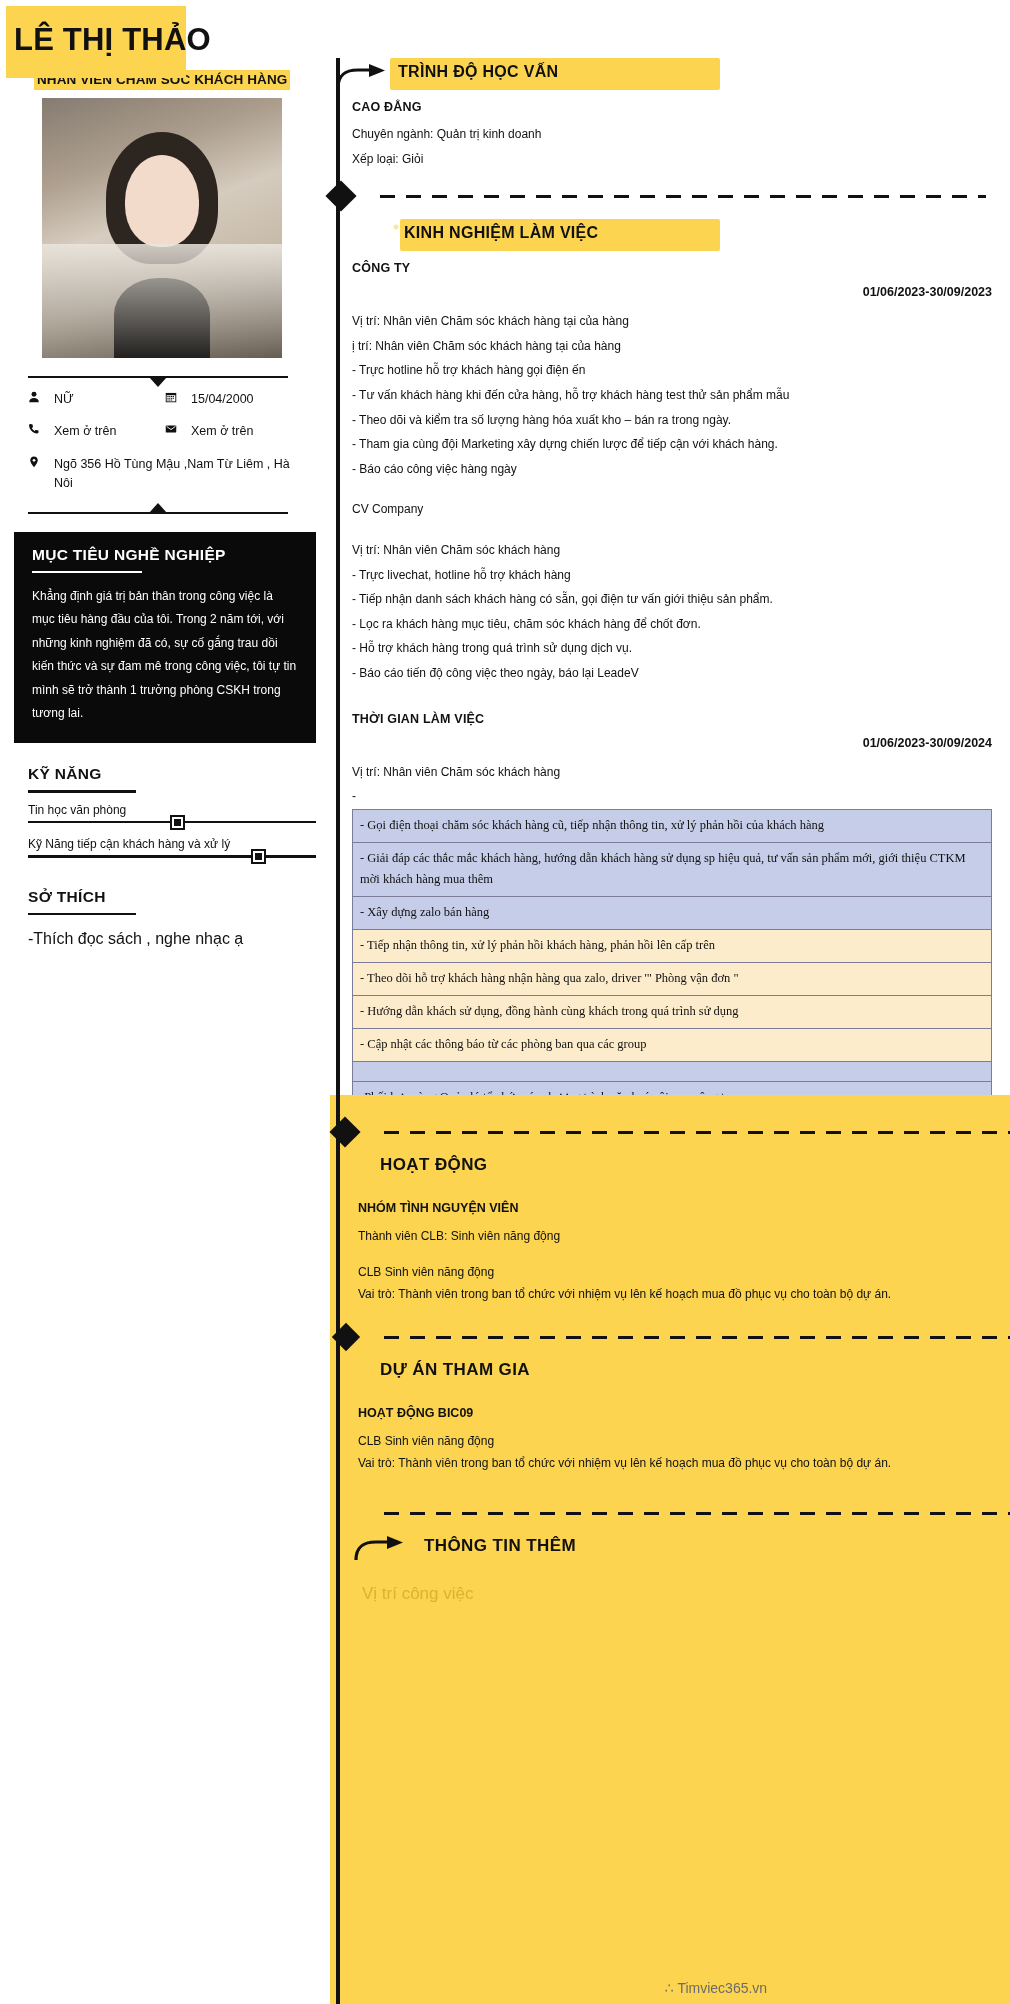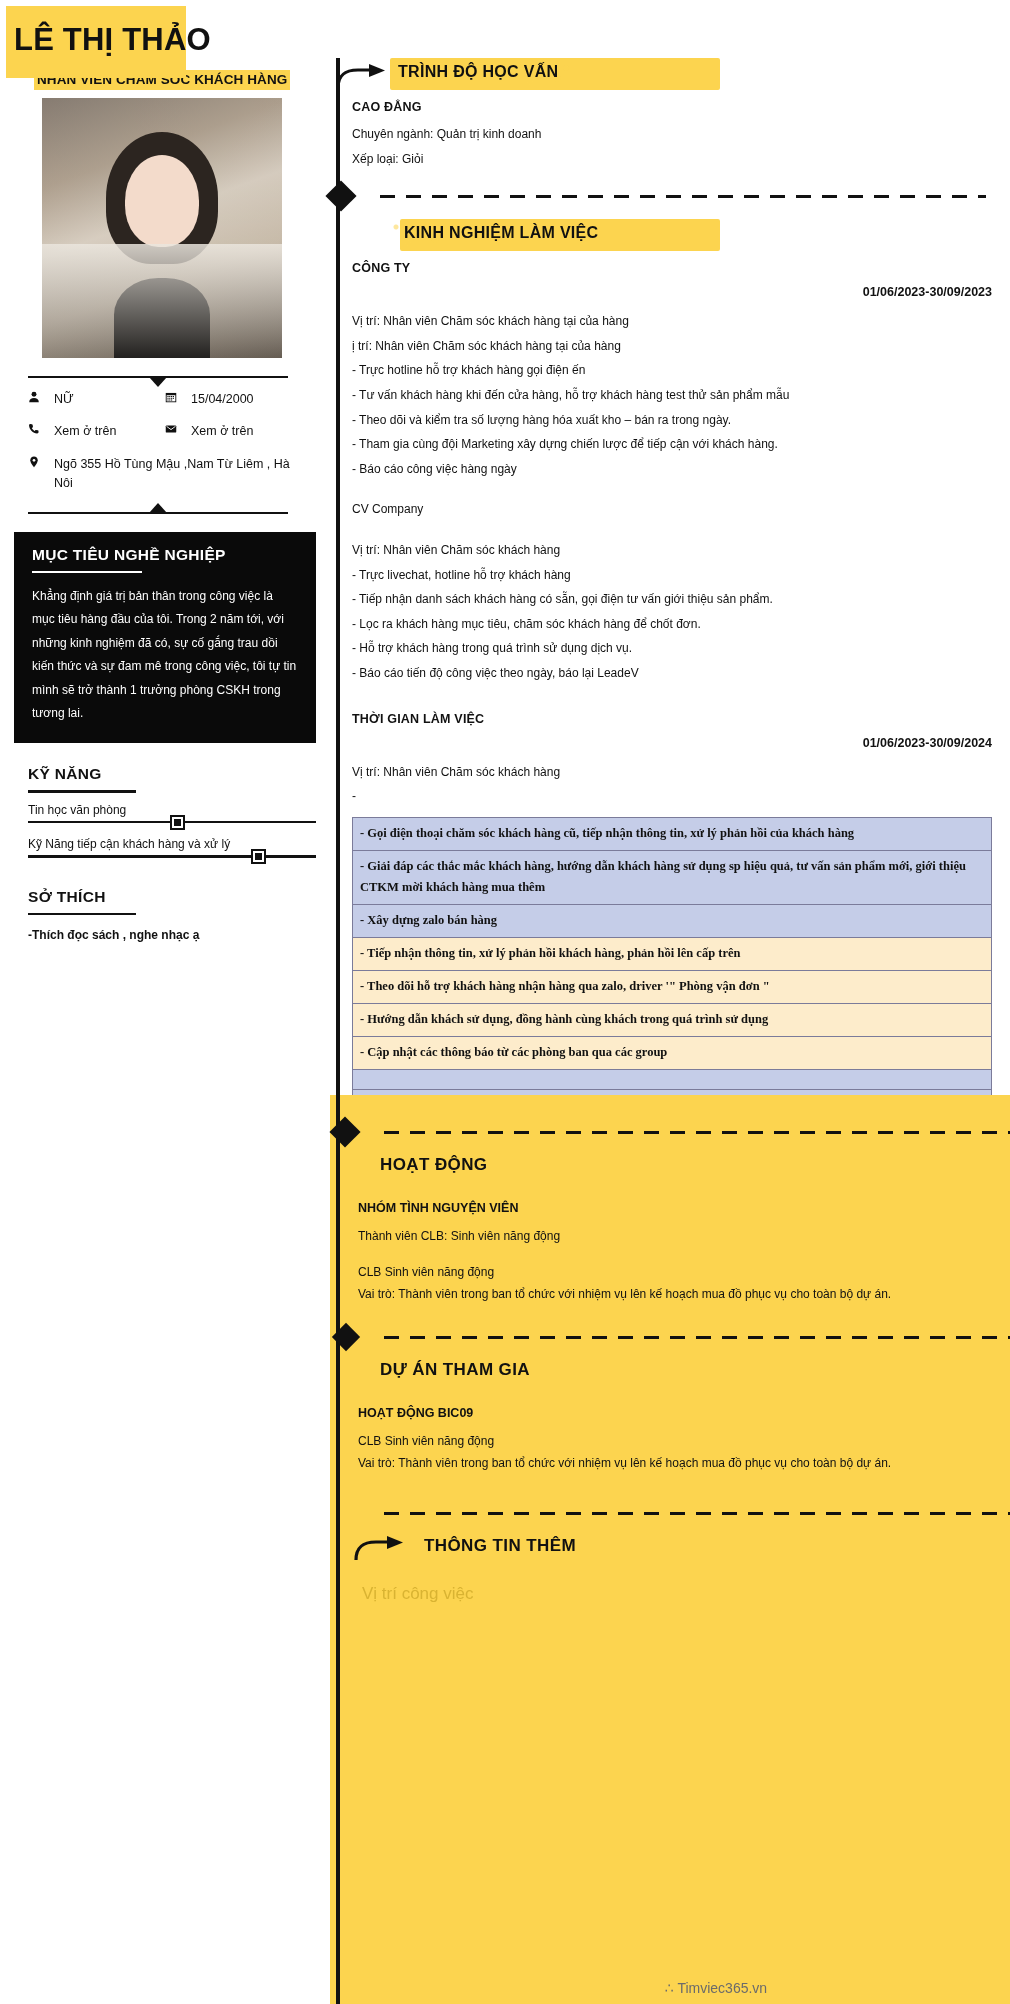--- a/index.html
+++ b/index.html
@@ -88,21 +88,21 @@
   .sec { margin:22px 28px 0 28px; }
   .sec h3 { margin:0; font-size:15.5px; font-weight:bold; letter-spacing:.3px; color:#111; }
   .sec .rule { width:108px; height:2.5px; background:#111; margin:7px 0 10px 0; }
   .skill { margin-bottom:14px; }
   .skill .lbl { font-size:12px; margin-bottom:4px; }
   .skill .bar { position:relative; height:2.5px; background:#111; margin-right:-14px; }
   .skill .knob {
     position:absolute; top:-4px; width:11px; height:11px;
     background:#111; border:2px solid #fff; outline:2px solid #111;
   }
-  .hobby { font-size:12px; line-height:1.7;font-weight:bold; }
+  .hobby { font-size:16px; line-height:1.7; }
 
   
   .right { position:absolute; left:330px; top:58px; width:680px; }
   .rail { position:absolute; left:6px; top:0; width:4px; background:#111; }
 
   .rcontent { padding-left:22px; padding-right:18px; }
 
   .band-wrap { position:relative; height:34px; margin-bottom:6px; }
   .band {
     position:absolute; left:0; top:0; height:32px; background:#FCD44F;
@@ -130,21 +130,21 @@
   .dashdiv { position:relative; height:34px; margin:10px 0 4px 0; }
   .dashdiv .dia {
     position:absolute; left:-22px; top:4px; width:22px; height:22px;
     background:#111; transform:rotate(45deg);
   }
   .dashdiv .dashes {
     position:absolute; left:28px; right:6px; top:14px; height:3px;
     background:repeating-linear-gradient(90deg,#111 0 15px, transparent 15px 26px);
   }
 
-  table.jt { border-collapse:collapse; width:100%; margin-top:8px; font-family:"Liberation Serif", serif;font-weight:bold; }
+  table.jt { border-collapse:collapse; width:100%; margin-top:0; font-family:"Liberation Serif", serif; }
   table.jt td {
     border:1px solid #7b7b9a; padding:5px 7px; font-size:12.5px; line-height:1.75;
     vertical-align:top;
   }
   tr.blue td { background:#c5cde8; }
   tr.cream td { background:#fdeccb; }
   tr.empty td { background:#c5cde8; height:20px; }
 
   
   .yellow { position:absolute; left:330px; top:1095px; width:788px; min-height:909px; background:#FCD44F; }
@@ -245,21 +245,21 @@
       </div>
 
       <div class="crow">
         <div class="cpair full">
           <div class="cic">
             <svg width="12" height="12" viewBox="0 0 16 16">
                 <path d="M8 .8C5.2.8 3 3 3 5.8c0 3.7 5 9.4 5 9.4s5-5.7 5-9.4C13 3 10.8.8 8 .8z" fill="#111"></path>
                 <circle cx="8" cy="5.7" r="1.8" fill="#fff"></circle>
               </svg>
           </div>
-          <div class="ctxt">Ngõ 355 Hồ Tùng Mậu ,Nam Từ Liêm , Hà Nôi</div>
+          <div class="ctxt">Ngõ 356 Hồ Tùng Mậu ,Nam Từ Liêm , Hà Nôi</div>
         </div>
       </div>
     </div>
 
     <div class="sep up">
       <div class="line"></div>
       <div class="tri"></div>
     </div>
 
     <div class="mt-box">

